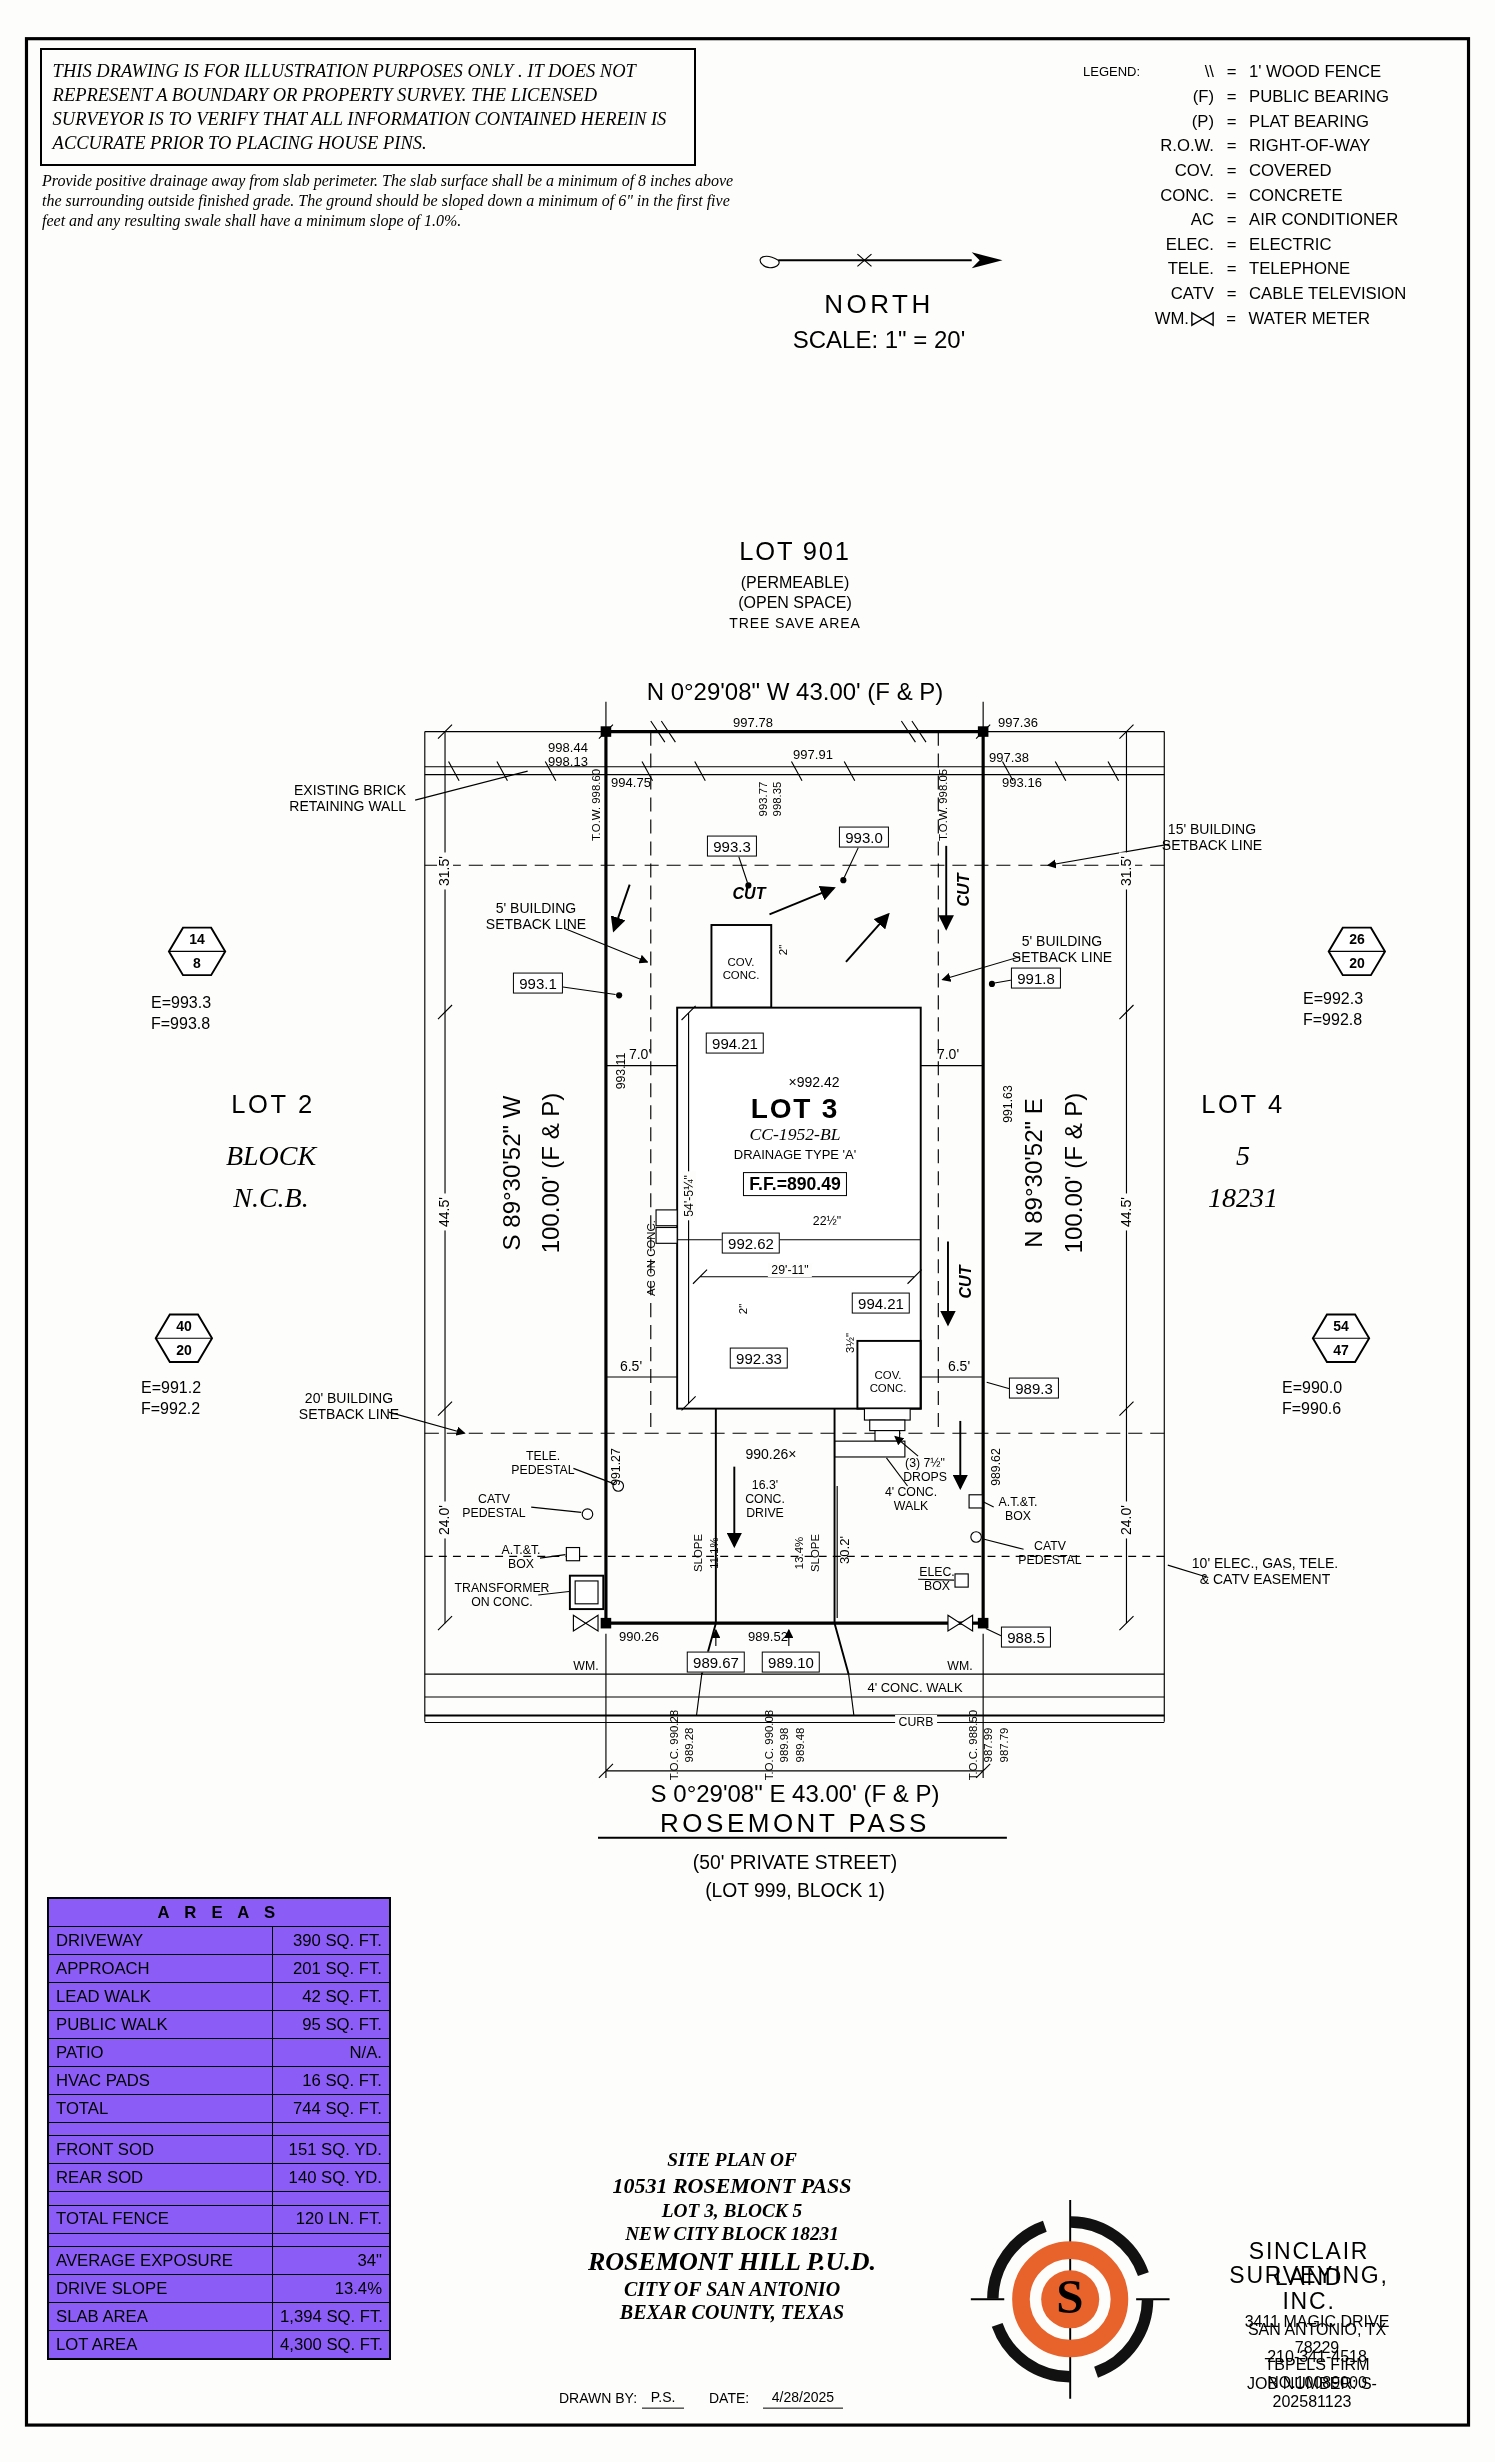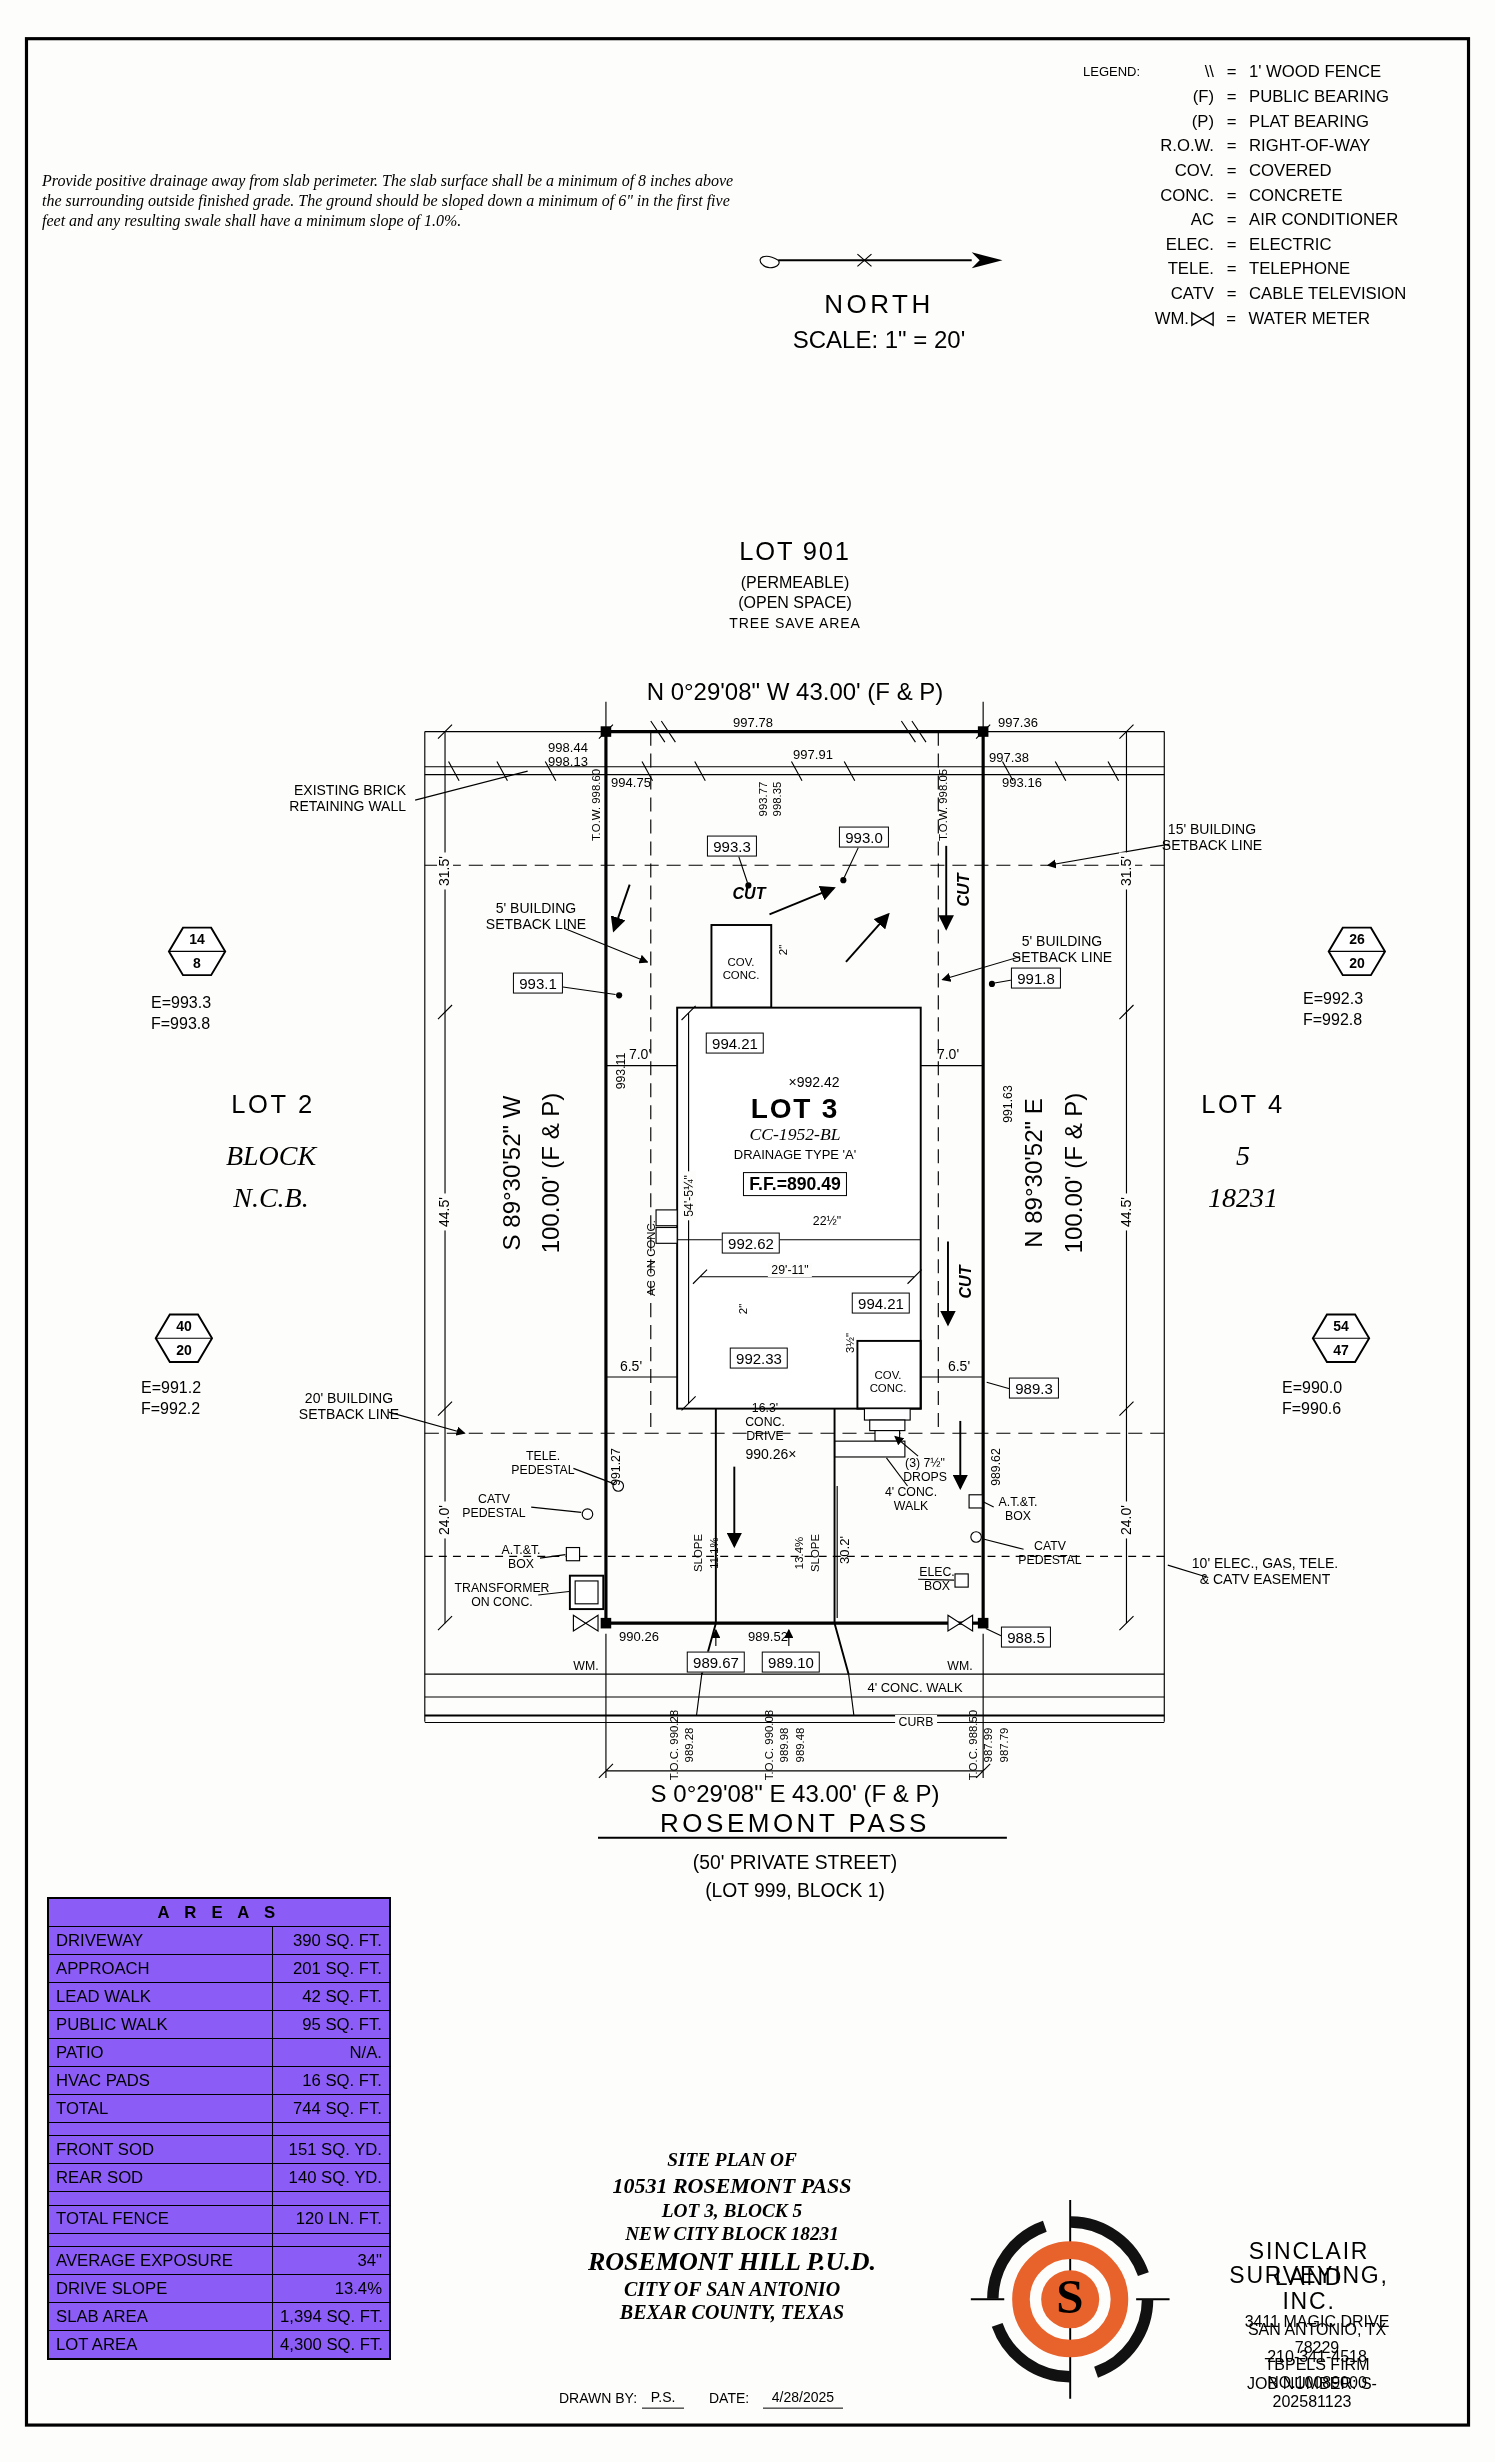--- a/index.html
+++ b/index.html
@@ -187,20 +187,21 @@
   </g>
 
   <g>
     <path class="s2" d="M1217 2502 V2728 M1104 2615 H1142 M1292 2615 H1330"></path>
     <circle cx="1217" cy="2615" r="88" fill="none" stroke="#111" stroke-width="13" stroke-dasharray="108 30.3"></circle>
     <circle cx="1217" cy="2615" r="56" fill="none" stroke-width="20" stroke="#E8622C"></circle>
     <circle cx="1217" cy="2615" r="33" fill="#E8622C"></circle>
   </g>
 </svg>
 
+<div class="disc1">THIS DRAWING IS FOR ILLUSTRATION PURPOSES ONLY . IT DOES NOT REPRESENT A BOUNDARY OR PROPERTY SURVEY. THE LICENSED SURVEYOR IS TO VERIFY THAT ALL INFORMATION CONTAINED HEREIN IS ACCURATE PRIOR TO PLACING HOUSE PINS.</div>
 <div class="disc2">Provide positive drainage away from slab perimeter. The slab surface shall be a minimum of 8 inches above the surrounding outside finished grade. The ground should be sloped down a minimum of 6" in the first five feet and any resulting swale shall have a minimum slope of 1.0%.</div>
 <div class="lbl s30 ls4" style="left:879px;top:305px">NORTH</div>
 <div class="lbl s27" style="left:879px;top:340px">SCALE: 1" = 20'</div>
 
 <div class="lbl s19 la" style="left:1083px;top:72px">LEGEND:</div>
 <div class="lrow" style="top:62px">
       <span class="lsym">\\</span>
       <span class="leq">=</span>
       <span class="ldesc">1' WOOD FENCE</span>
     </div>
@@ -359,21 +360,21 @@
 
 <div class="lbl s16" style="left:349px;top:1407px">20' BUILDING
 SETBACK LINE</div>
 <div class="lbl s16" style="left:771px;top:1455px">990.26×</div>
 <div class="lbl s14" style="left:925px;top:1470px">(3) 7½"
 DROPS</div>
 <div class="lbl s14 rot" style="left:616px;top:1467px">991.27</div>
 <div class="lbl s14 rot" style="left:996px;top:1467px">989.62</div>
 <div class="lbl s14" style="left:543px;top:1463px">TELE.
 PEDESTAL</div>
-<div class="lbl s14" style="left:765px;top:1422px">16.3'
+<div class="lbl s14" style="left:765px;top:1499px">16.3'
 CONC.
 DRIVE</div>
 <div class="lbl s14" style="left:911px;top:1499px">4' CONC.
 WALK</div>
 <div class="lbl s14" style="left:1018px;top:1509px">A.T.&amp;T.
 BOX</div>
 <div class="lbl s14" style="left:494px;top:1506px">CATV
 PEDESTAL</div>
 <div class="lbl s14" style="left:1050px;top:1553px">CATV
 PEDESTAL</div>

